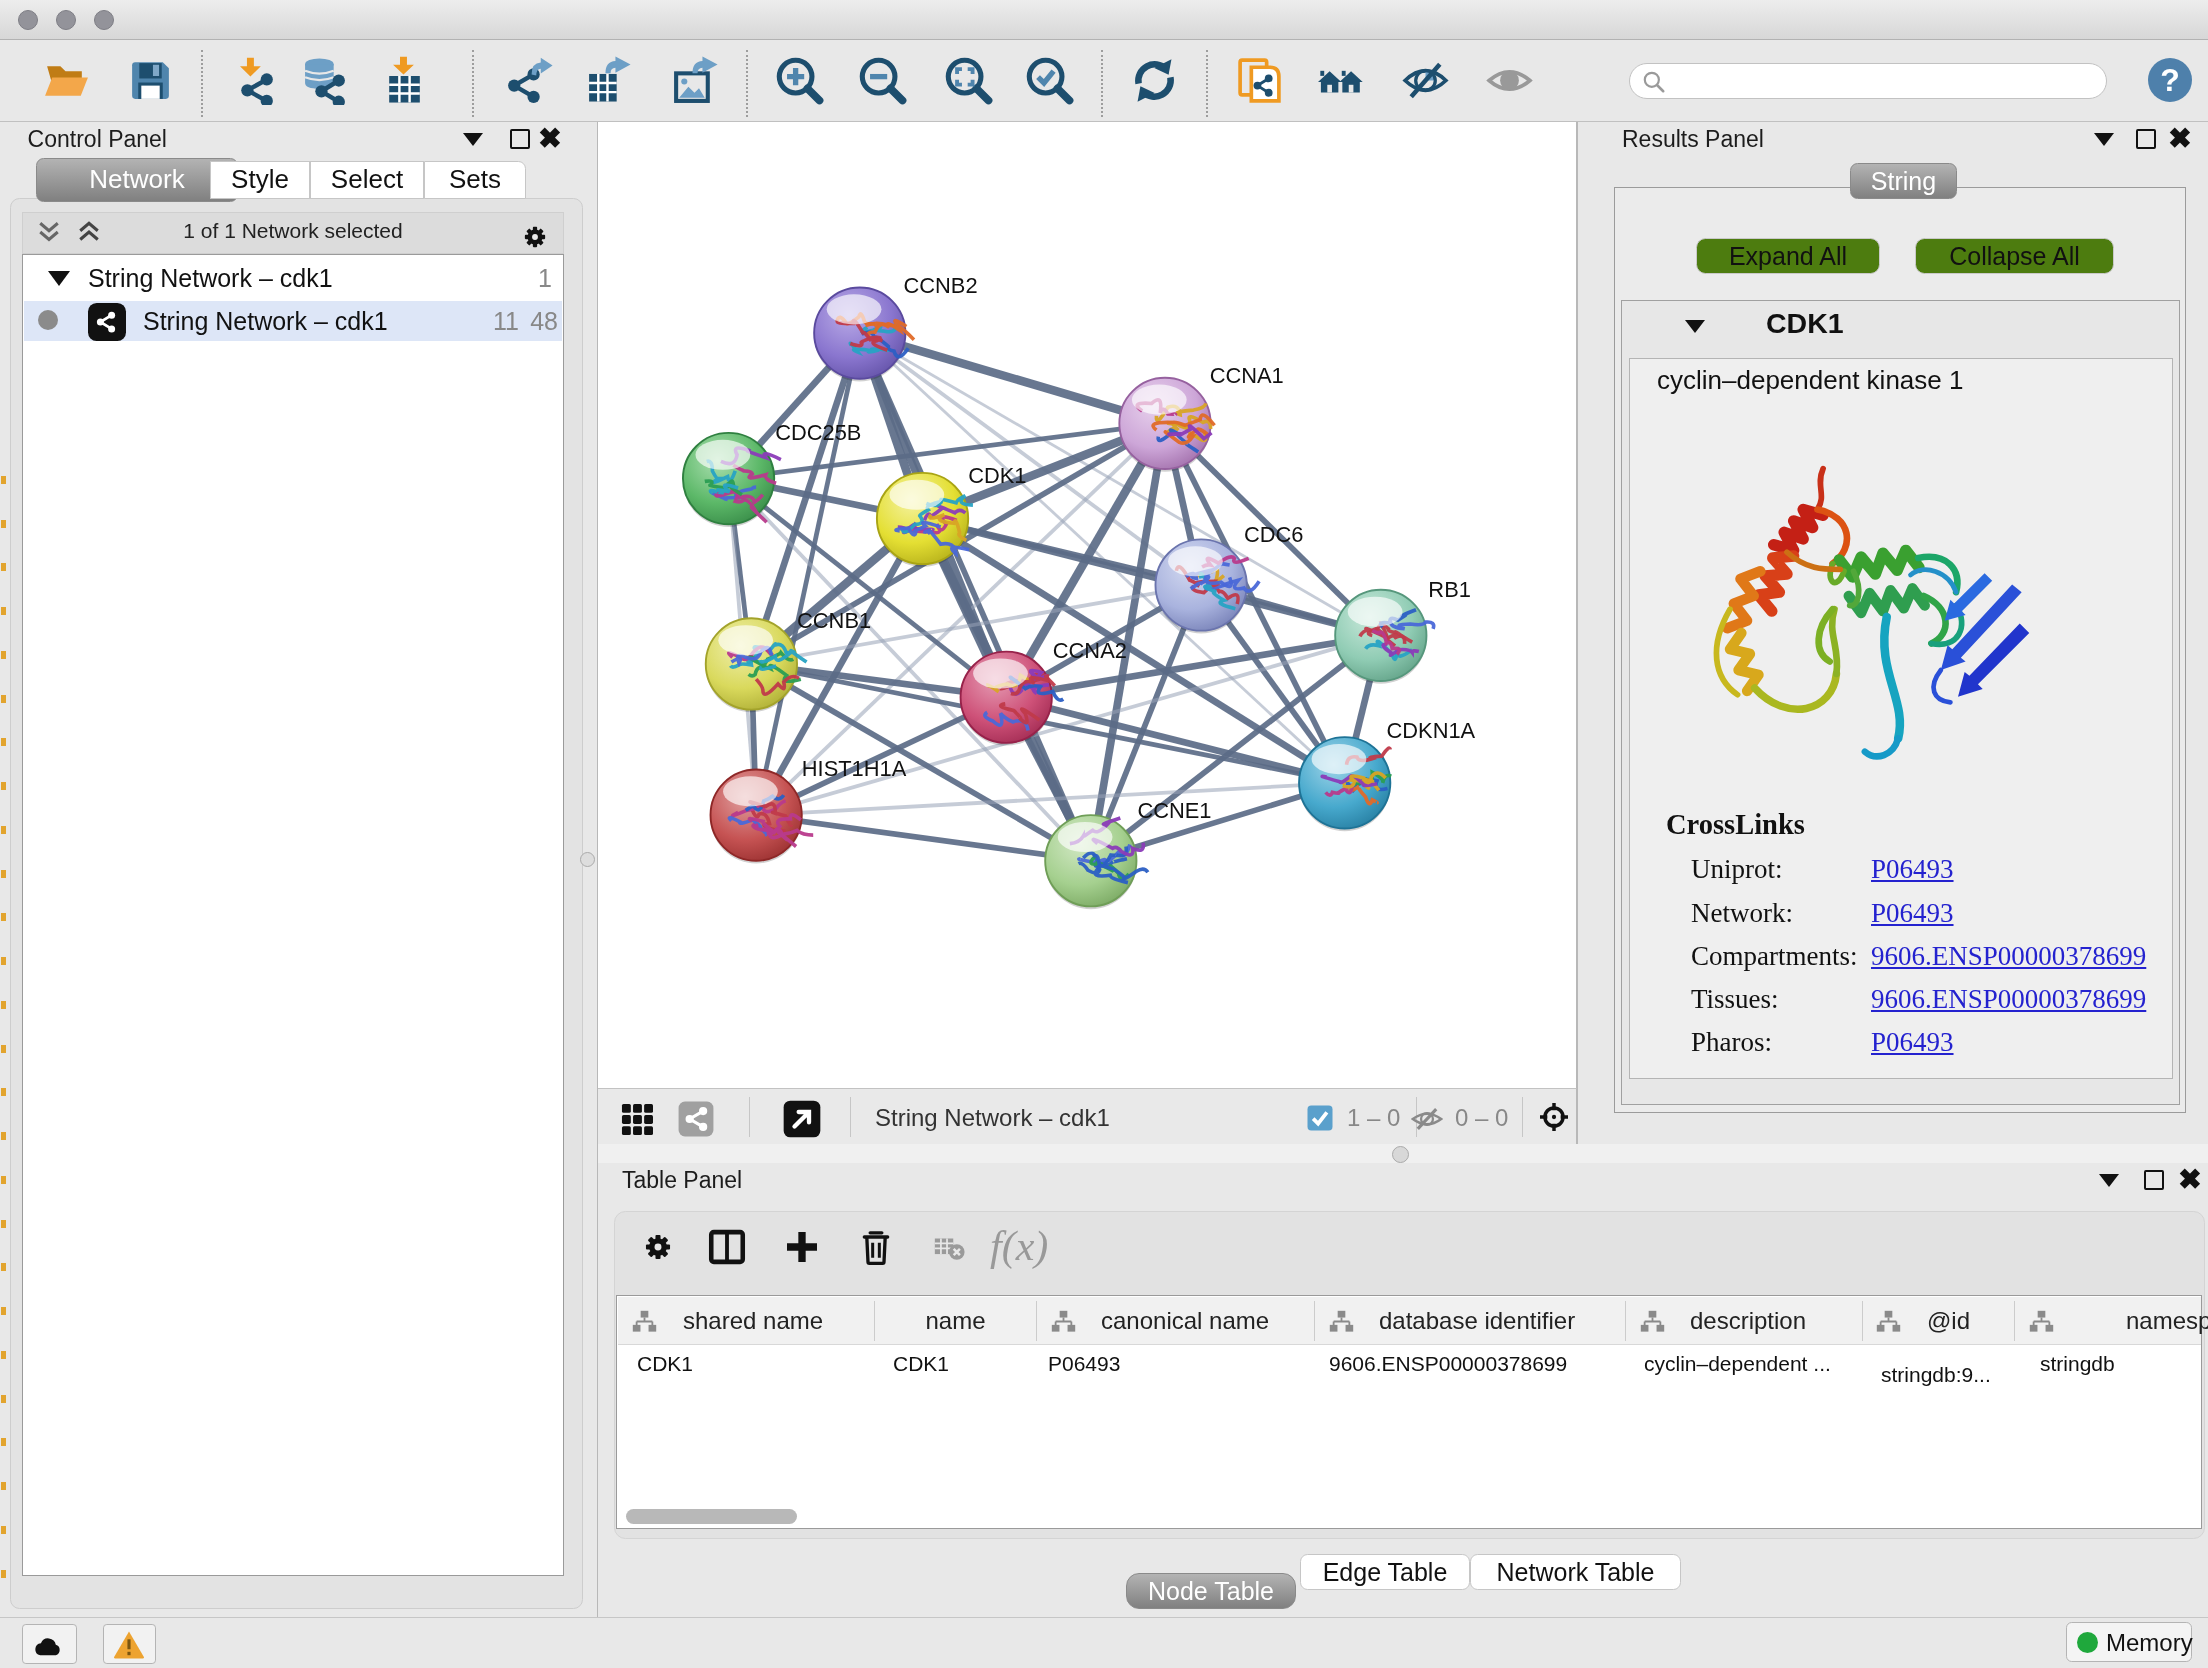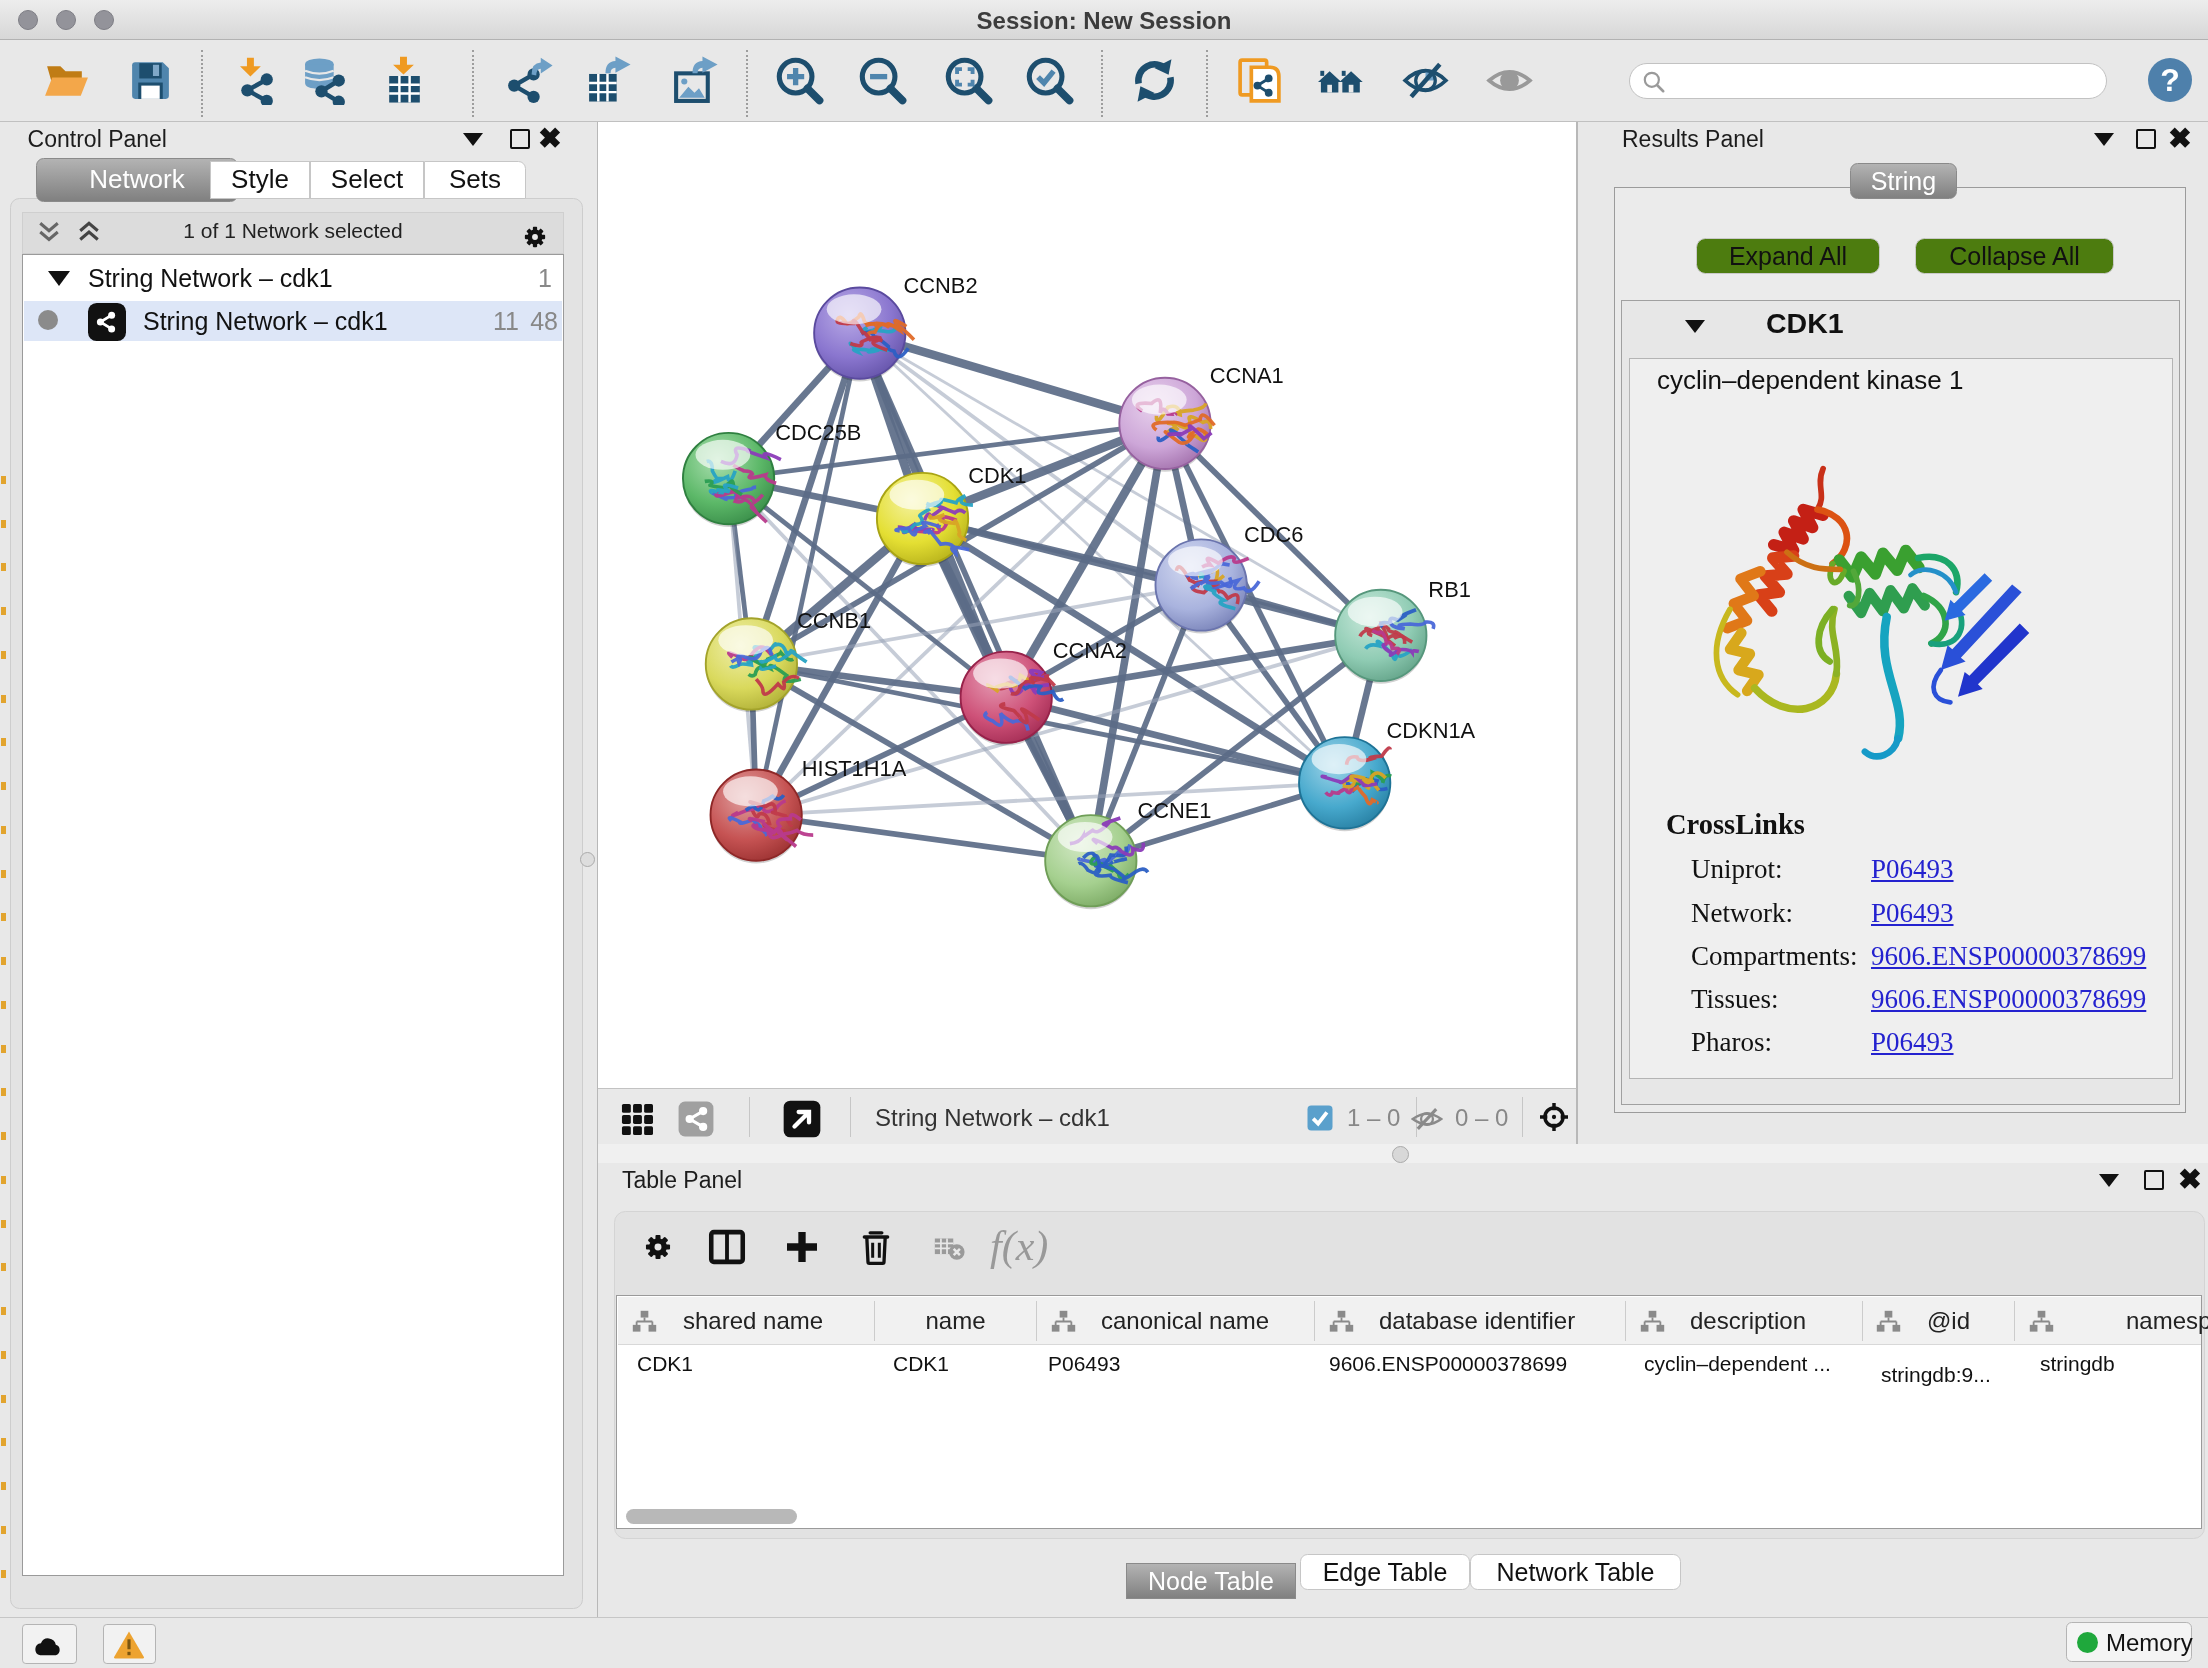--- a/index.html
+++ b/index.html
@@ -26,21 +26,20 @@
 .btn { position:absolute; background:#4d7c0f; border:1.9px solid #c9c9c9; border-radius:9.5px;
   font-size:25px; color:#111; text-align:center; }
 a.lnk { color:#2422cf; text-decoration:underline; }
 .ser { font-family:"Liberation Serif", serif; }
 </style></head>
 <body>
 <div class="abs titlebar">
     <div class="tl" style="left:18px"></div>
     <div class="tl" style="left:56px"></div>
     <div class="tl" style="left:94px"></div>
-    <div class="wtitle">Session: New Session</div>
   </div>
 <div class="abs toolbar">
     <svg style="position:absolute;left:42px;top:14.3px;" width="49" height="49" viewBox="0 0 24 24">
       <path d="M2.5 5 L9 5 L11.5 7.5 L19.5 7.5 L19.5 12 L4.5 12 Z" fill="#c07c15"></path>
       <path d="M1.5 19.5 L5 10.5 L22.5 10.5 L19 19.5 Z" fill="#f3a74a"></path>
     </svg>
     <svg style="position:absolute;left:126px;top:14.3px;" width="49" height="49" viewBox="0 0 24 24">
       <path d="M3 4.5 Q3 3 4.5 3 L18 3 L21 6 L21 19.5 Q21 21 19.5 21 L4.5 21 Q3 21 3 19.5 Z" fill="#4f85ad"></path>
       <rect x="6.5" y="3.5" width="11" height="7.5" fill="#1d4e6e"></rect>
       <rect x="13.2" y="4.3" width="3" height="5.5" fill="#7fa8c8"></rect>
@@ -664,21 +663,21 @@
     </svg>
     <div style="position:absolute;left:1528px;top:144px;width:122px;font-size:24px;color:#222;overflow:hidden;white-space:nowrap">namespace</div>
     <div style="position:absolute;left:39px;top:189px;font-size:21px;color:#111;white-space:nowrap">CDK1</div>
     <div style="position:absolute;left:295px;top:189px;font-size:21px;color:#111;white-space:nowrap">CDK1</div>
     <div style="position:absolute;left:450px;top:189px;font-size:21px;color:#111;white-space:nowrap">P06493</div>
     <div style="position:absolute;left:731px;top:189px;font-size:21px;color:#111;white-space:nowrap">9606.ENSP00000378699</div>
     <div style="position:absolute;left:1046px;top:189px;font-size:21px;color:#111;white-space:nowrap">cyclin–dependent ...</div>
     <div style="position:absolute;left:1283px;top:200px;font-size:21px;color:#111;white-space:nowrap">stringdb:9...</div>
     <div style="position:absolute;left:1442px;top:189px;font-size:21px;color:#111;white-space:nowrap">stringdb</div>
     <div style="position:absolute;left:27.6px;top:346px;width:171px;height:15px;background:#b8b8b8;border-radius:7.6px;"></div>
-    <div class="tab sel" style="left:528px;top:400px;width:170px;height:36px;line-height:34px;font-size:25px;border-radius:0;">Node Table</div>
+    <div class="tab sel" style="left:528px;top:410px;width:170px;height:36px;line-height:34px;font-size:25px;border-radius:13px;">Node Table</div>
     <div class="tab" style="left:702px;top:391px;width:170px;height:36px;line-height:34px;font-size:25px;border-radius:7.6px;">Edge Table</div>
     <div class="tab" style="left:872px;top:391px;width:211px;height:36px;line-height:34px;font-size:25px;border-radius:7.6px;">Network Table</div>
   </div>
 <div class="abs" style="left:0;top:1617px;width:2208px;height:51px;background:#e8e8e8;border-top:1.9px solid #c6c6c6;">
     <div style="position:absolute;left:22px;top:5.7px;width:55px;height:40px;background:#f2f2f2;border:1.9px solid #b4b4b4;border-radius:3.8px;"></div>
     <svg style="position:absolute;left:31px;top:10.5px;" width="34" height="34" viewBox="0 0 24 24">
       <path d="M6.5 18.5 A4.3 4.3 0 0 1 7 10 A5.5 5.5 0 0 1 17.5 11.2 A3.8 3.8 0 0 1 17.5 18.5 Z" fill="#111"></path>
     </svg>
     <div style="position:absolute;left:103px;top:5.7px;width:53px;height:40px;background:#f2f2f2;border:1.9px solid #b4b4b4;border-radius:3.8px;"></div>
     <svg style="position:absolute;left:112px;top:9.5px;" width="34" height="34" viewBox="0 0 24 24">

